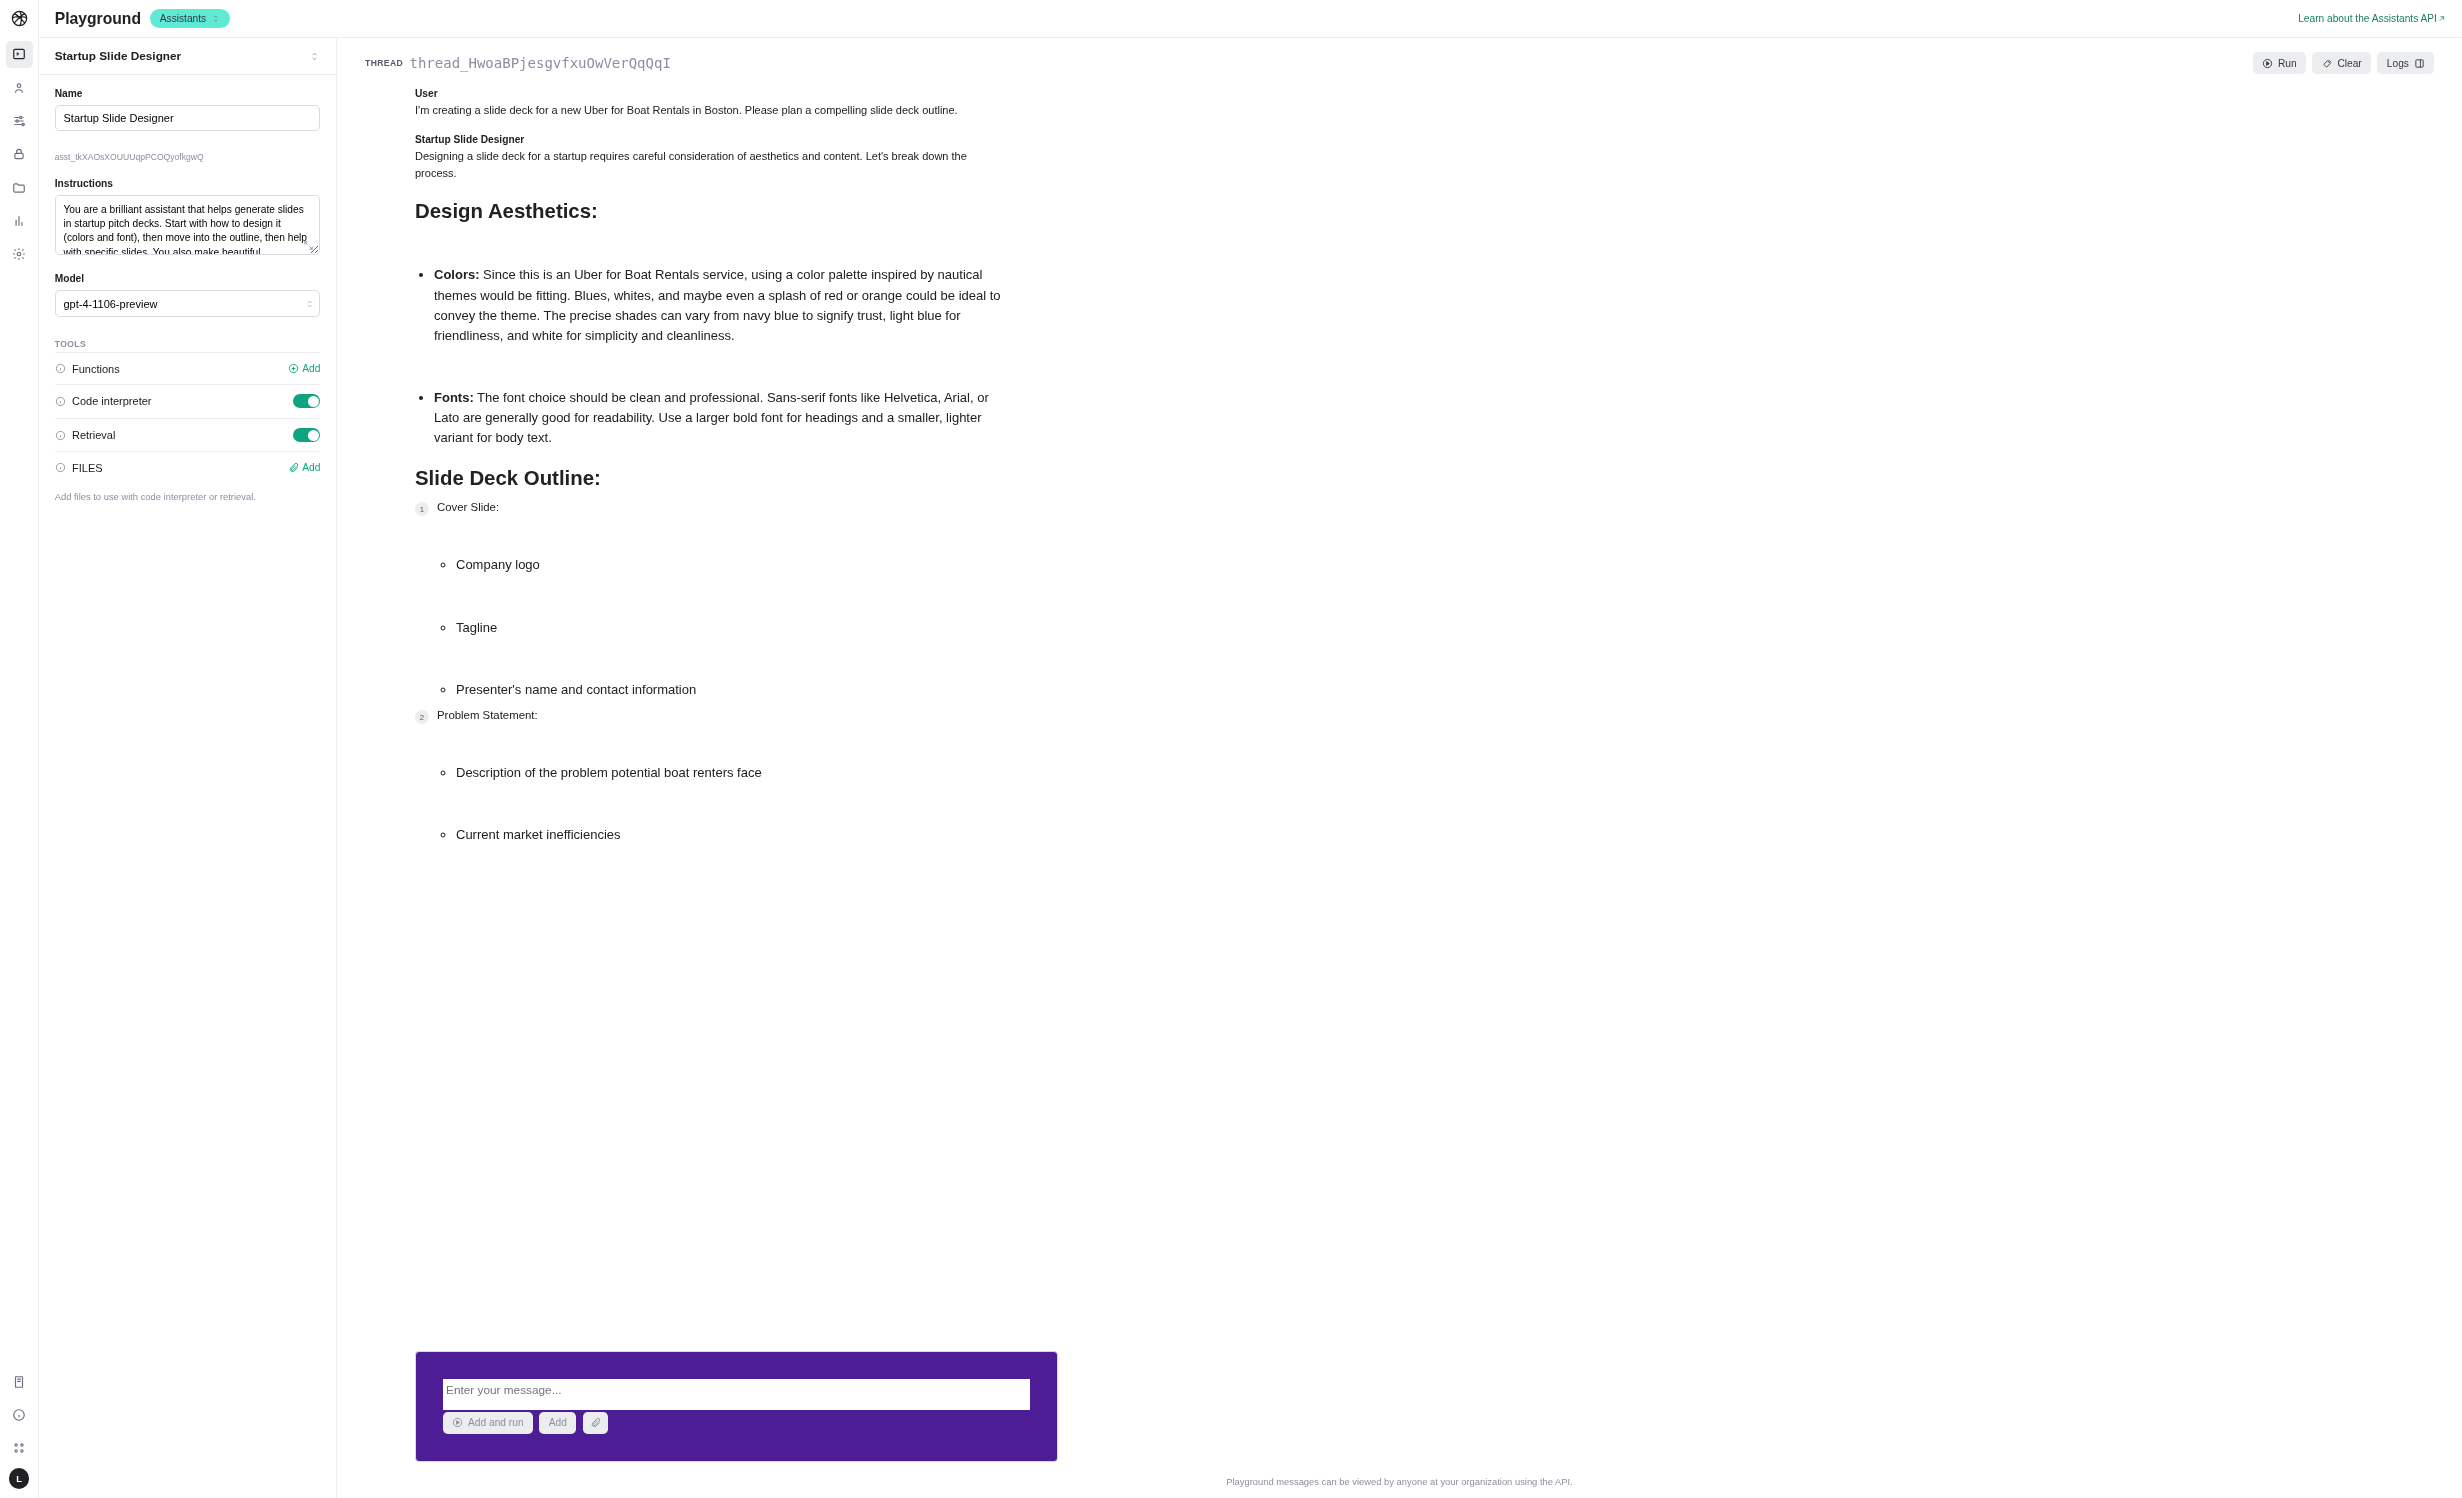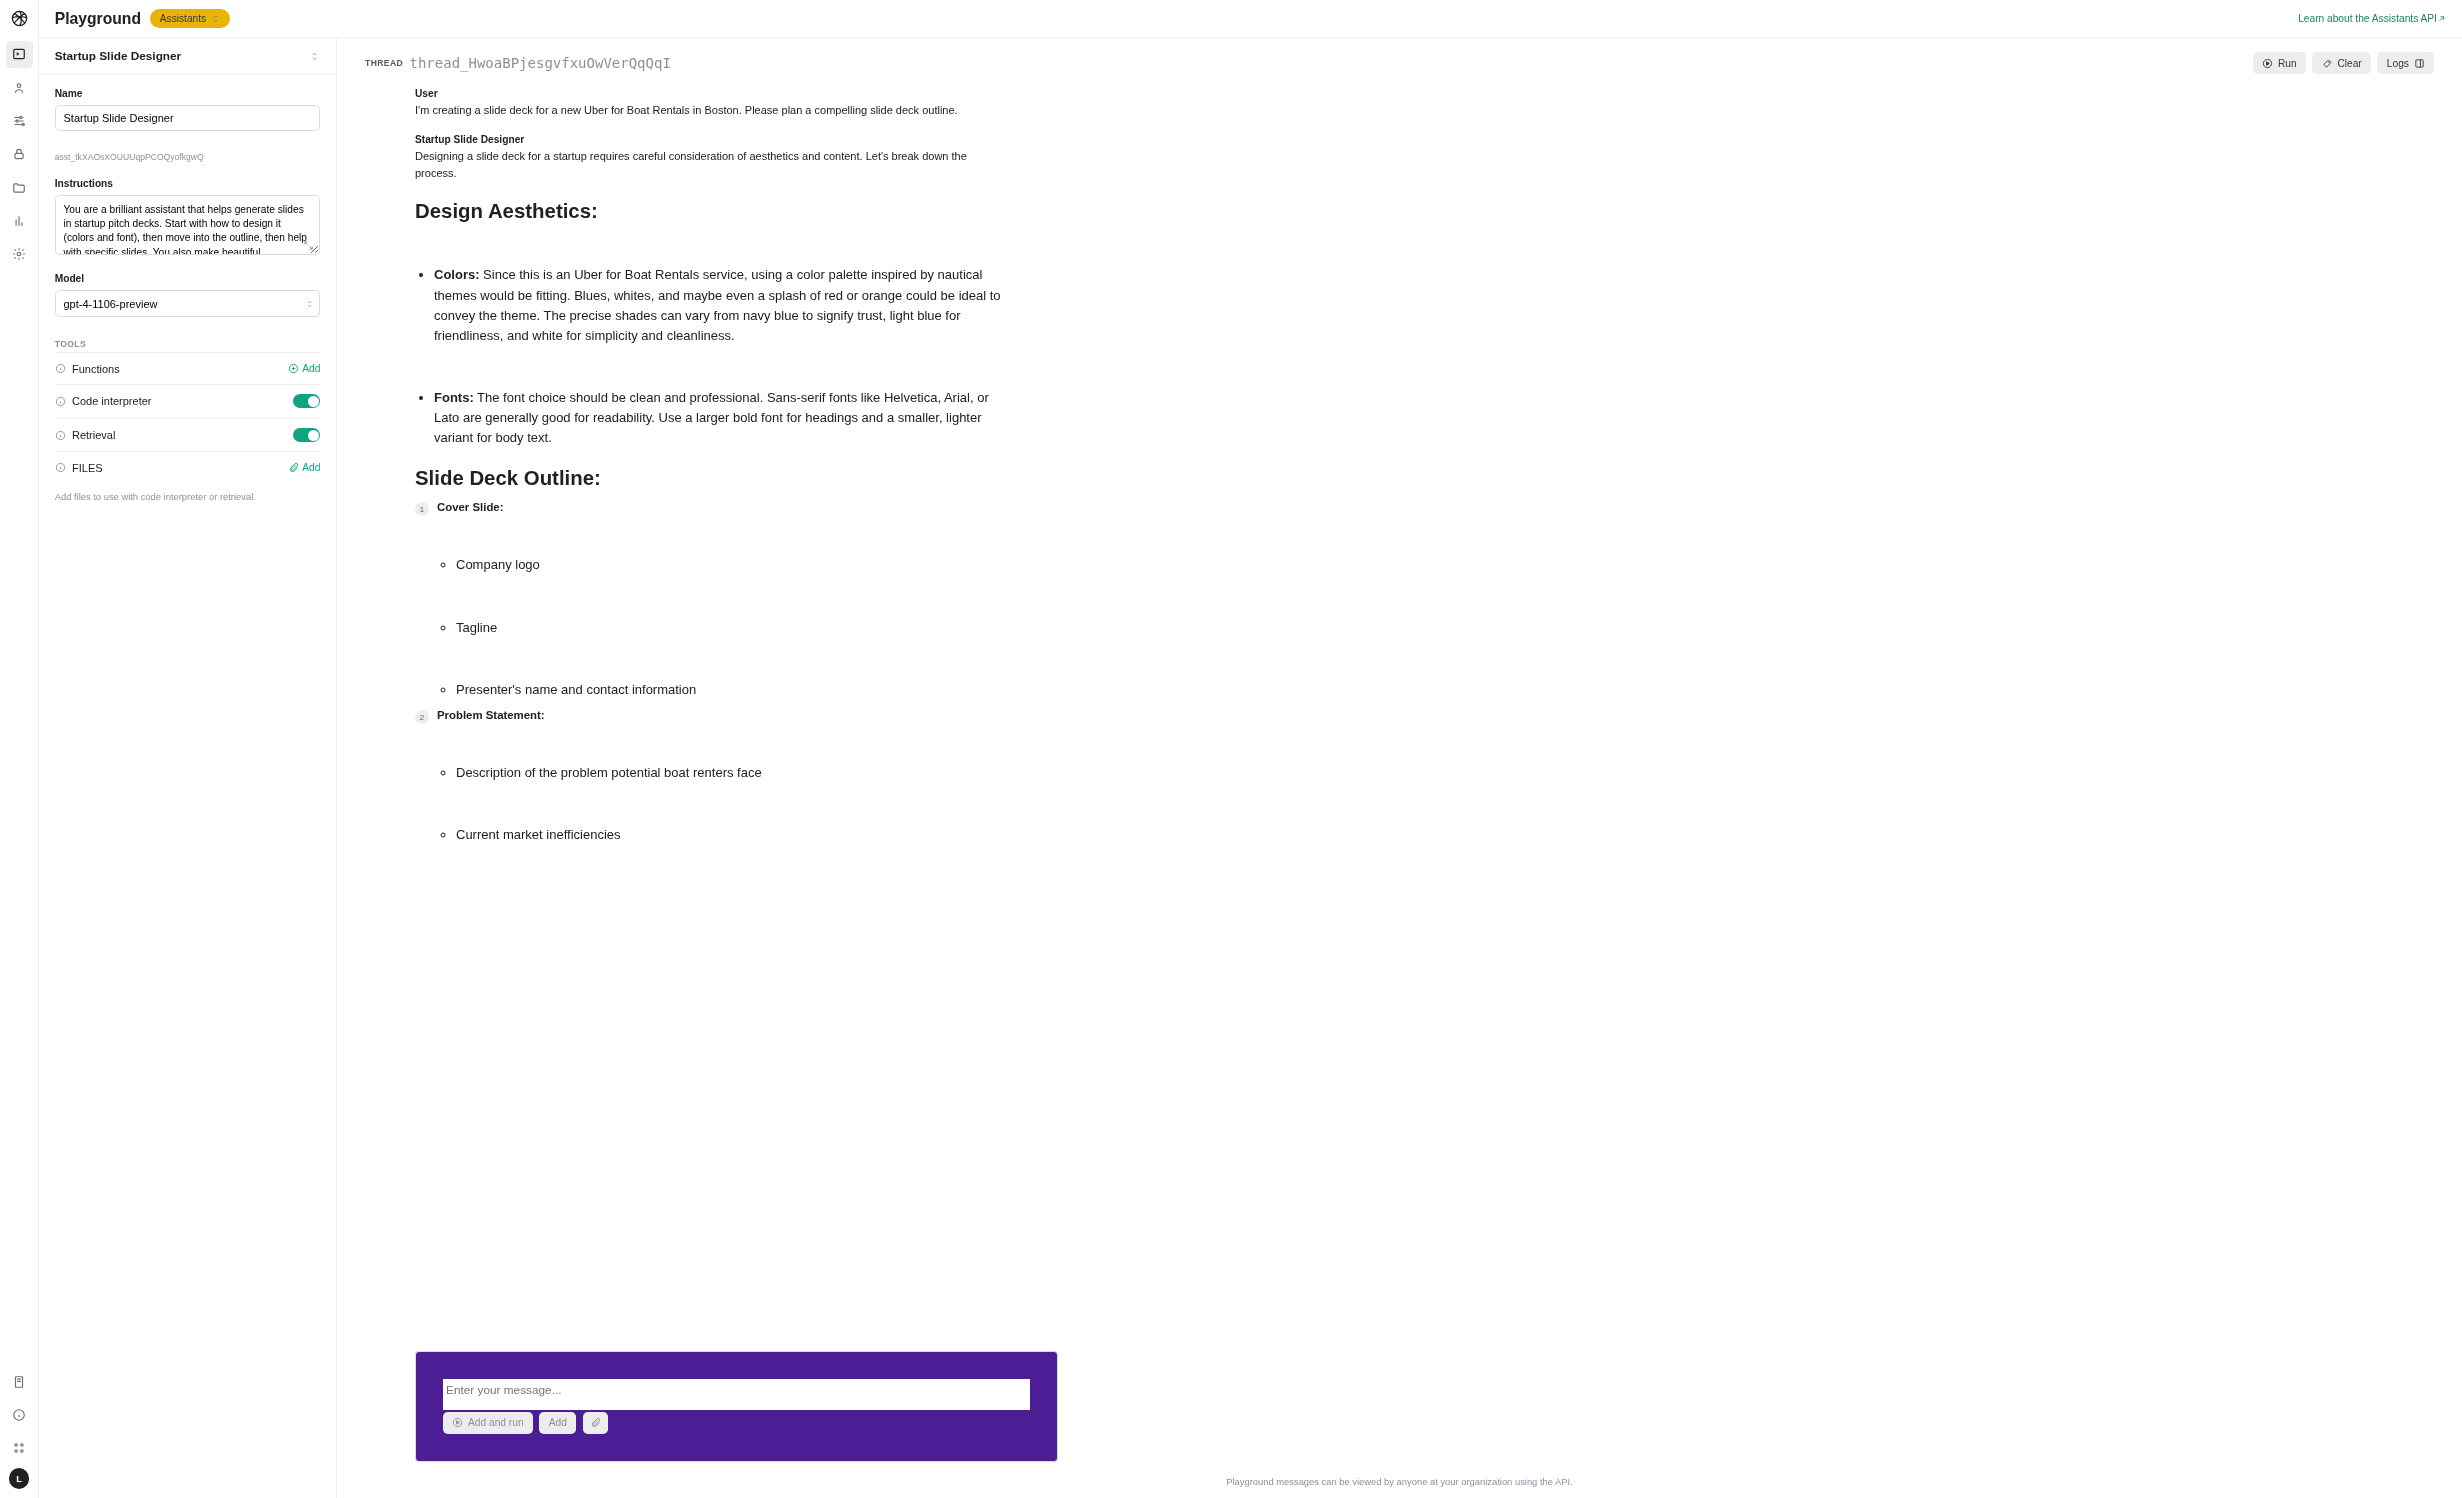--- a/index.html
+++ b/index.html
@@ -7,21 +7,21 @@
 .app { display: flex; height: 100vh; }
 .rail { width: 39px; border-right: 0.8px solid #ececf1; display: flex; flex-direction: column; align-items: center; padding: 9.4px 0; gap: 6.3px; }
 .rail .logo { width: 19px; height: 19px; margin-bottom: 6.3px; }
 .rail-icon { width: 27px; height: 27px; display: flex; align-items: center; justify-content: center; border-radius: 4.7px; color: #6e6e80; cursor: pointer; }
 .rail-icon.active { background: #ecedee; color: #202123; }
 .rail-spacer { flex: 1; }
 .rail .avatar { width: 20.4px; height: 20.4px; border-radius: 50%; background: #202123; color: #fff; display: flex; align-items: center; justify-content: center; font-size: 9.4px; font-weight: 600; }
 .main { flex: 1; display: flex; flex-direction: column; min-width: 0; }
 .topbar { height: 38px; border-bottom: 0.8px solid #ececf1; display: flex; align-items: center; padding: 0 15.7px; gap: 9.4px; }
 .topbar h1 { font-size: 15.7px; font-weight: 700; text-align: center; }
-.topbar .pill { display: flex; align-items: center; gap: 4.7px; background: #eab308; border-radius: 12.6px; padding: 3.9px 9.4px; font-size: 10.2px; color: #353740; cursor: pointer; }
+.topbar .pill { display: flex; align-items: center; gap: 4.7px; background: #5eead4; border-radius: 12.6px; padding: 3.9px 9.4px; font-size: 10.2px; color: #353740; cursor: pointer; }
 .topbar .spacer { flex: 1; }
 .topbar .link { color: #1a7f64; font-size: 10.2px; font-weight: 500; text-decoration: none; display: flex; align-items: center; gap: 0; }
 .body { flex: 1; display: flex; min-height: 0; }
 .sidebar { width: 298px; border-right: 0.8px solid #ececf1; display: flex; flex-direction: column; overflow-y: auto; }
 .sidebar-head { padding: 11px 15.7px; border-bottom: 0.8px solid #ececf1; display: flex; align-items: center; justify-content: space-between; }
 .sidebar-head .title { font-weight: 600; font-size: 11.8px; }
 .sidebar-body { padding: 12.6px 15.7px; }
 .field-label { font-size: 10.2px; font-weight: 600; margin-bottom: 6.3px; display: block; }
 .text-input { width: 100%; border: 0.8px solid #d9d9e3; border-radius: 4.7px; padding: 6.3px 7.8px; font-size: 11px; font-family: inherit; }
 .mono-small { font-family: Liberation Sans, sans-serif; font-size: 8.6px; color: #8e8ea0; margin-top: 21px; }
@@ -50,21 +50,21 @@
 .messages { flex: 1; overflow-y: auto; padding: 7.8px 47px 7.8px 78px; }
 .msg { margin-bottom: 15.7px; max-width: 596px; }
 .msg .role { font-size: 10.2px; font-weight: 700; margin-bottom: 3.1px; }
 .msg .body-text { font-size: 11px; line-height: 1.5; }
 .msg h2 { font-size: 20.4px; font-weight: 700; margin: 19px 0 11px; }
 .msg ul { padding-left: 19px; margin-bottom: 7.8px; }
 .msg ul li { margin-bottom: 6.3px; line-height: 1.55; font-size: 13px; margin-top: 42px; }
 .msg ol { list-style: none; padding: 0; }
 .msg ol > li { position: relative; padding-left: 22px; margin-bottom: 9.4px; }
 .msg ol > li .num { position: absolute; left: 0; top: 0.8px; width: 14px; height: 14px; background: #ecedee; border-radius: 50%; font-size: 7.8px; display: flex; align-items: center; justify-content: center; color: #565869; }
-.msg ol > li .item-title { font-weight: 700; font-size: 11.4px; }
+.msg ol > li .item-title { font-weight: 400; font-size: 11.4px; }
 .msg ol ul { margin-top: 4.7px; }
 .composer-wrap { padding: 0 47px 7.8px 78px; }
 .composer { border: 0.8px solid #d9d9e3; border-radius: 4px; padding: 27px; background: #4c1d95; max-width: 643px; }
 .composer-input { width: 100%; border: none; font-size: 11.8px; font-family: inherit; padding: 4.7px 3.1px 12.6px; resize: none; }
 .composer-actions { display: flex; gap: 6.3px; }
 .composer-actions .btn { background: #ecedee; color: #8e8ea0; }
 .composer-actions .btn.icon-only { padding: 5.5px 7px; }
 .footer-note { text-align: center; font-size: 9.4px; color: #8e8ea0; padding: 6.3px 0 11px; }
 svg { display: block; }
 </style>

